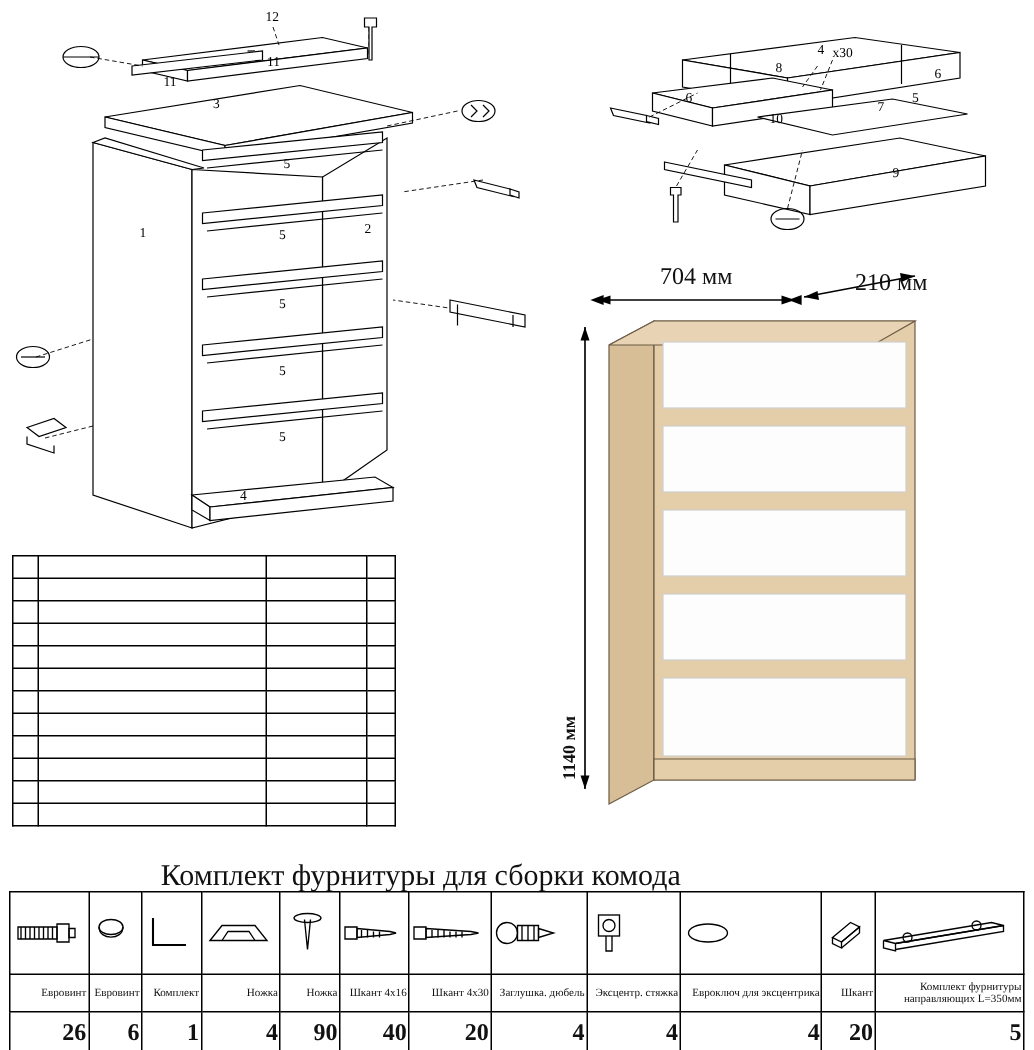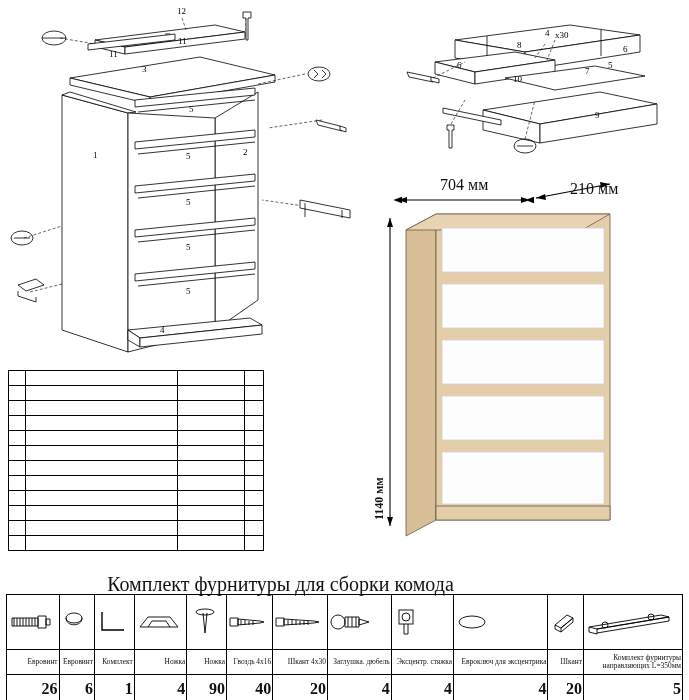--- a/index.html
+++ b/index.html
@@ -406,21 +406,21 @@
               </g>
             </svg>
           </td>
         </tr>
       <tr id="kit-names">
           <td class="kit-nm">Евровинт</td>
           <td class="kit-nm">Евровинт</td>
           <td class="kit-nm">Комплект</td>
           <td class="kit-nm">Ножка</td>
           <td class="kit-nm">Ножка</td>
-          <td class="kit-nm">Гвоздь 4х16</td>
+          <td class="kit-nm">Шкант 4х16</td>
           <td class="kit-nm">Шкант 4х30</td>
           <td class="kit-nm">Заглушка. дюбель</td>
           <td class="kit-nm">Эксцентр. стяжка</td>
           <td class="kit-nm">Евроключ для эксцентрика</td>
           <td class="kit-nm">Шкант</td>
           <td class="kit-nm">Комплект фурнитуры направляющих L=350мм</td>
         </tr>
       <tr id="kit-qtys">
           <td class="kit-qty">26</td>
           <td class="kit-qty">6</td>

